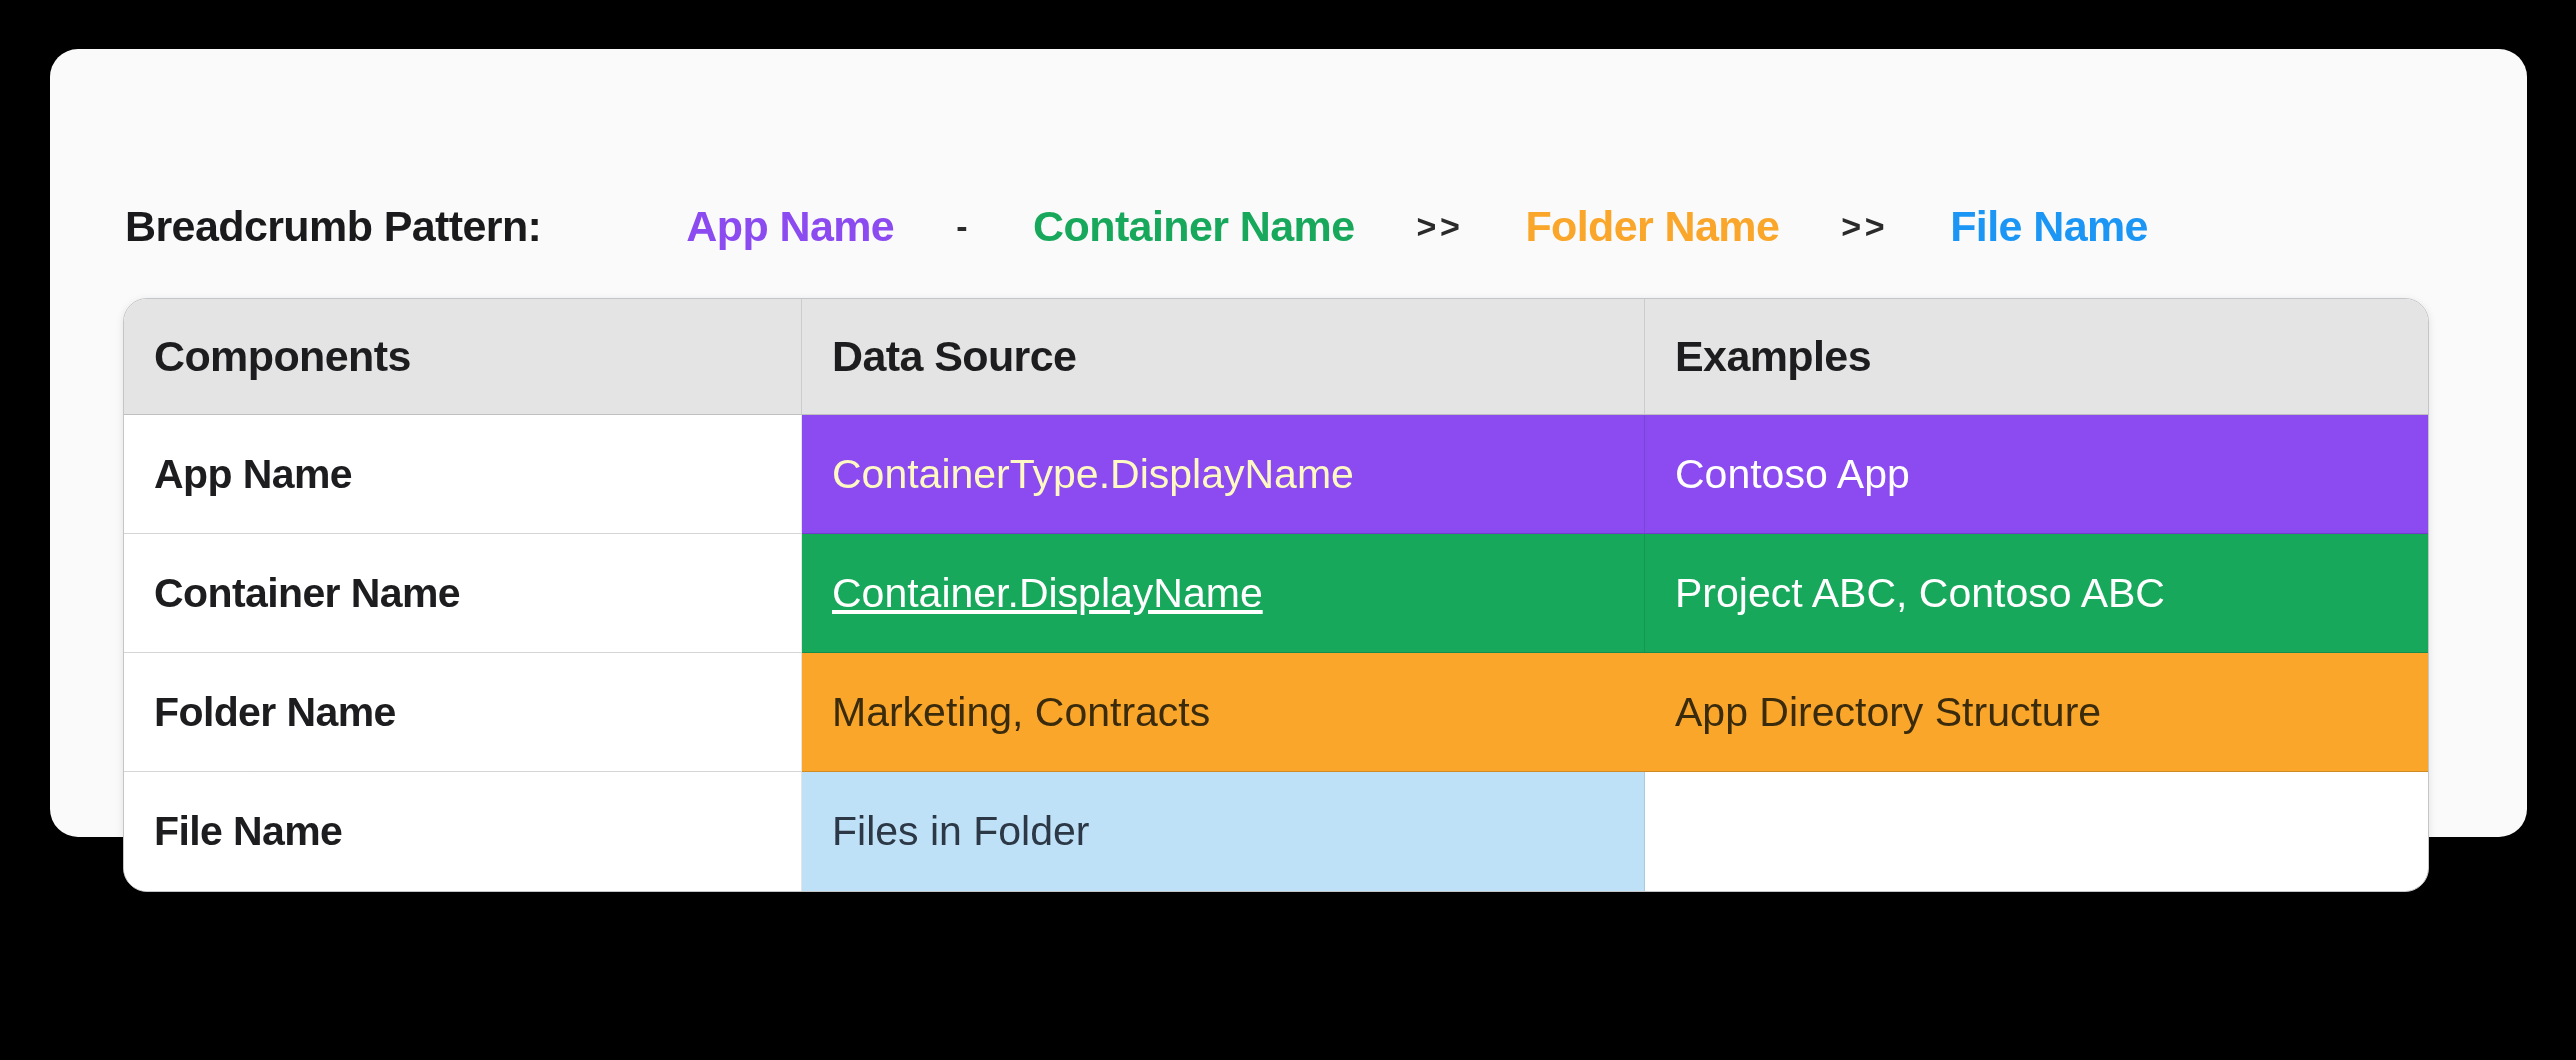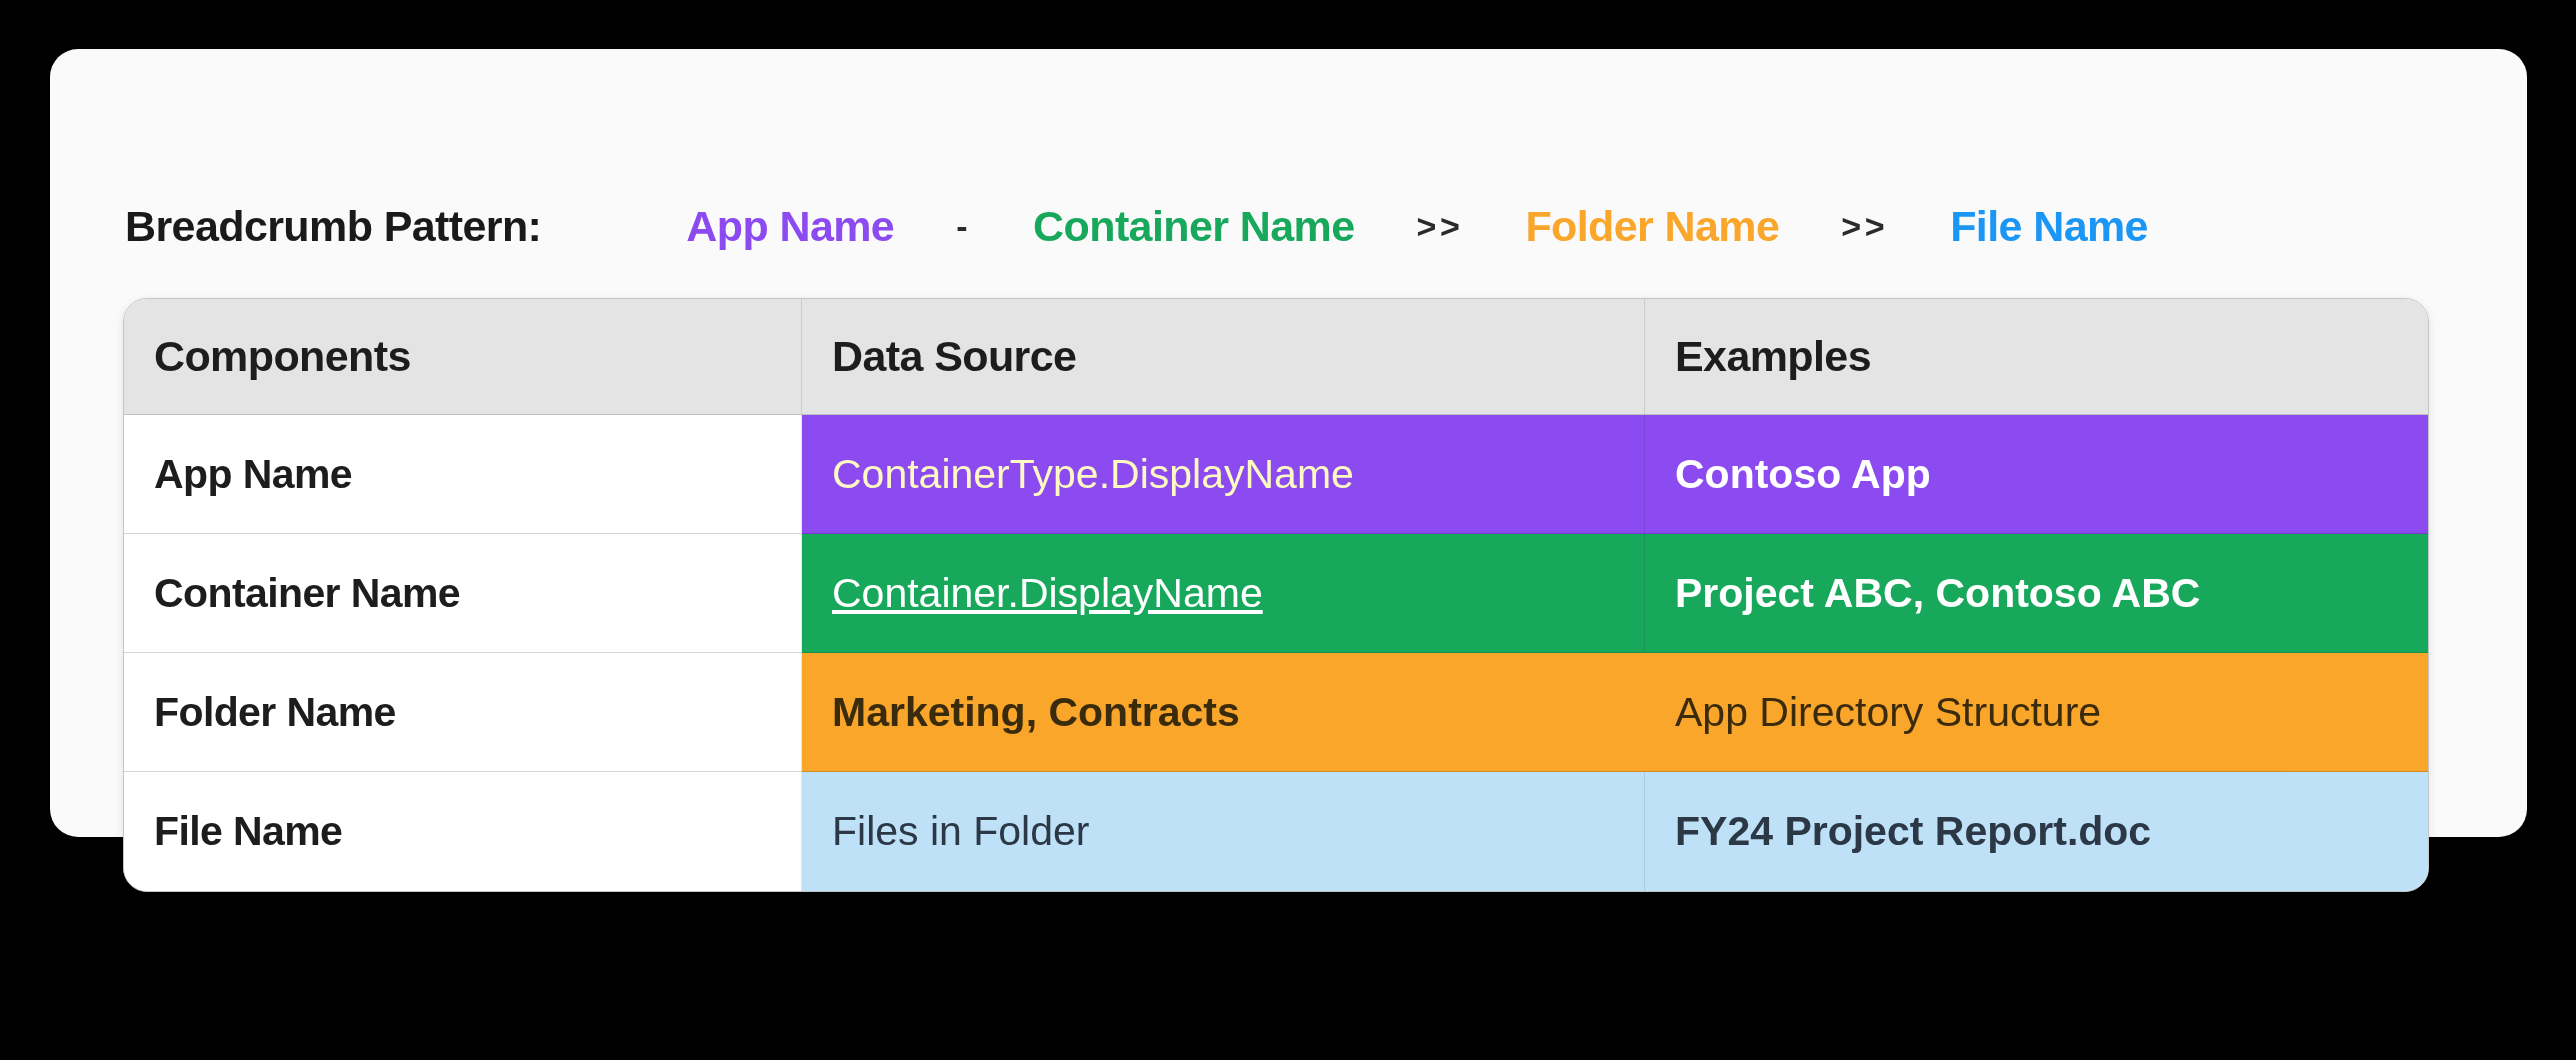--- a/index.html
+++ b/index.html
@@ -68,21 +68,21 @@
     align-items: center;
     padding: 12px 30px;
     height: 119px;
     box-sizing: border-box;
     font-size: 41px;
     border-bottom: 1.8px solid rgba(0,0,0,0.16);
     border-right: 1.8px solid rgba(0,0,0,0.10);
     white-space: nowrap;
     overflow: hidden;
   }
-  .cell.c3 { border-right: none; font-weight: bold; }
+  .cell.c3 { border-right: none; }
   .cell.lastrow { border-bottom: none; }
   .cell.header {
     height: 116px;
     background: #E4E4E4;
     font-weight: 700;
     font-size: 43px;
     color: #1D1D1F;
     letter-spacing: -0.6px;
   }
   .cell.comp {
@@ -121,17 +121,16 @@
     <div class="cell comp c1">Container Name</div>
     <div class="cell c2" style="background-color: rgb(24, 168, 92); color: rgb(255, 255, 255); text-decoration: underline;">Container.DisplayName</div>
     <div class="cell c3" style="background-color: rgb(24, 168, 92); color: rgb(255, 255, 255);">Project ABC, Contoso ABC</div>
 
     <div class="cell comp c1">Folder Name</div>
     <div class="cell c3" style="background-color: rgb(249, 166, 43); color: rgb(59, 43, 13);">Marketing, Contracts</div>
     <div class="cell c2" style="background-color: rgb(249, 166, 43); color: rgb(59, 43, 13);">App Directory Structure</div>
 
     <div class="cell comp c1 lastrow">File Name</div>
     <div class="cell c2 lastrow" style="background-color: rgb(190, 225, 248); color: rgb(44, 56, 69);">Files in Folder</div>
-    <div class="cell c3 lastrow" style="background-color: rgb(190, 225, 248); color: rgb(44, 56, 69);">FY24 Project Report.doc</div>
   </div>
 
 </div>
 
 
 </body></html>

